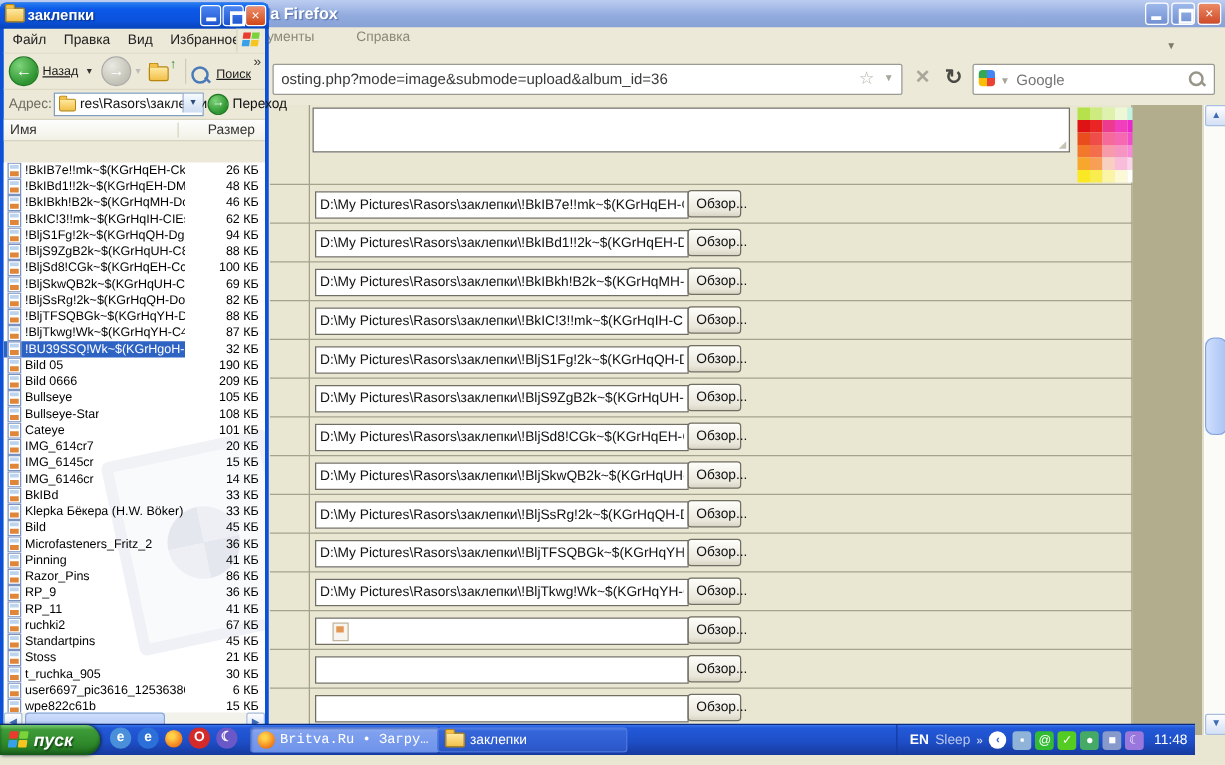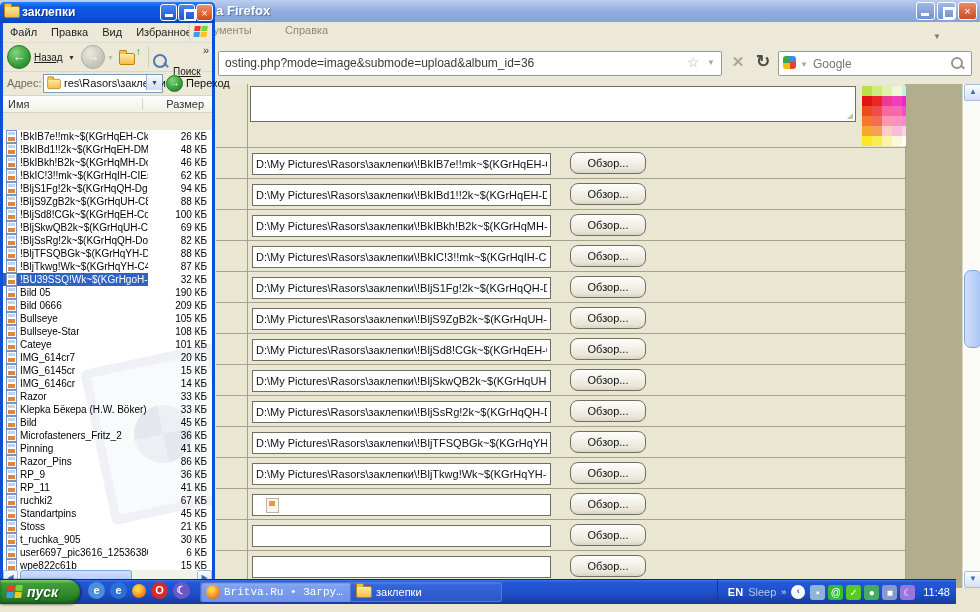--- a/index.html
+++ b/index.html
@@ -49,23 +49,23 @@
     border-bottom:6px solid #c6c3b2;}
   .palette{position:absolute;left:862px;top:2px;width:50px;display:flex;flex-wrap:wrap;}
   .swatch{width:10px;height:10px;display:block;}
   .form-row{position:absolute;left:216px;width:690px;height:30px;border-top:1px solid #a5a28e;}
   .fi-wrap{position:absolute;left:36px;top:5px;width:293px;height:20px;}
   .file-input{position:absolute;left:0;top:0;width:291px;height:18px;border:1px solid #716f64;
     background:#fff;font-size:11px;font-family:"Liberation Sans",sans-serif;color:#111;padding:1px 3px;}
   .drag-icon{position:absolute;left:14px;top:4px;width:11px;height:13px;background:#f7f4ee;
     border:1px solid #b9a98c;opacity:.85;}
   .drag-icon::after{content:"";position:absolute;left:2px;top:2px;width:6px;height:5px;background:#e08638;}
-  .browse-btn{position:absolute;left:334px;top:4px;width:76px;height:22px;border:1px solid #716f64;
-    border-radius:8px;background:linear-gradient(#fefefb,#e9e6da 80%,#d9d5c5);font-size:11px;
-    font-family:"Liberation Sans",sans-serif;color:#111;margin-left:20px;}
+  .browse-btn{position:absolute;left:334px;top:4px;width:43px;height:22px;border:1px solid #716f64;
+    border-radius:3px;background:linear-gradient(#fefefb,#e9e6da 80%,#d9d5c5);font-size:11px;
+    font-family:"Liberation Sans",sans-serif;color:#111;}
   .olive{position:absolute;left:906px;top:0;width:56px;height:504px;background:#b2ad8c;}
   .ff-scroll{position:absolute;left:962px;top:0;width:18px;height:504px;background:#fbfbf7;
     border-left:1px solid #d9d6c6;}
   .sbtn{position:absolute;left:1px;width:16px;height:15px;background:linear-gradient(#fdfdfd,#d3e0f6);
     border:1px solid #a8bede;border-radius:2px;color:#3f6bb4;font-size:8px;text-align:center;line-height:14px;}
   .sthumb{position:absolute;left:1px;top:186px;width:16px;height:76px;border:1px solid #82a4de;
     border-radius:7px;background:linear-gradient(90deg,#cfdefc,#aac4f5);}
   
   .ex{position:absolute;left:0;top:2px;width:215px;height:586px;z-index:5;background:#0c50d8;
     padding:0 3px 3px 3px;box-sizing:border-box;border-radius:5px 5px 0 0;}
@@ -384,21 +384,21 @@
         </span>
         <span style="position:absolute;left:104px;top:11px;font-size:7px;color:#bbb">▼</span>
         <span class="upfolder" style="position:absolute;left:116px;top:6px">
           <span class="folder"></span>
           <span class="up">↑</span>
         </span>
         <span class="tsep" style="position:absolute;left:141px;top:4px"></span>
         <span style="position:absolute;left:150px;top:8px">
           <span class="mag2"></span>
         </span>
-        <span class="tool-label" style="position:absolute;left:170px;top:23px">Поиск</span>
+        <span class="tool-label" style="position:absolute;left:170px;top:11px">Поиск</span>
         <span class="chev">»</span>
       </div>
       <div class="ex-addr">
         <span class="addr-label">Адрес:</span>
         <span class="addr-combo">
           <span class="folder"></span>
           <span class="addr-text">res\Rasors\заклепки</span>
           <span class="addr-drop">▼</span>
         </span>
         <span class="gobtn">
@@ -551,21 +551,21 @@
           <div class="frow">
             <span class="fcell">
               <span class="ficon"></span>
               <span class="fname">IMG_6146cr</span>
             </span>
             <span class="fsize">14 КБ</span>
           </div>
           <div class="frow">
             <span class="fcell">
               <span class="ficon"></span>
-              <span class="fname">Razor</span>
+              <span class="fname">BkIBd</span>
             </span>
             <span class="fsize">33 КБ</span>
           </div>
           <div class="frow">
             <span class="fcell">
               <span class="ficon"></span>
               <span class="fname">Klepka Бёкера (H.W. Böker)</span>
             </span>
             <span class="fsize">33 КБ</span>
           </div>

